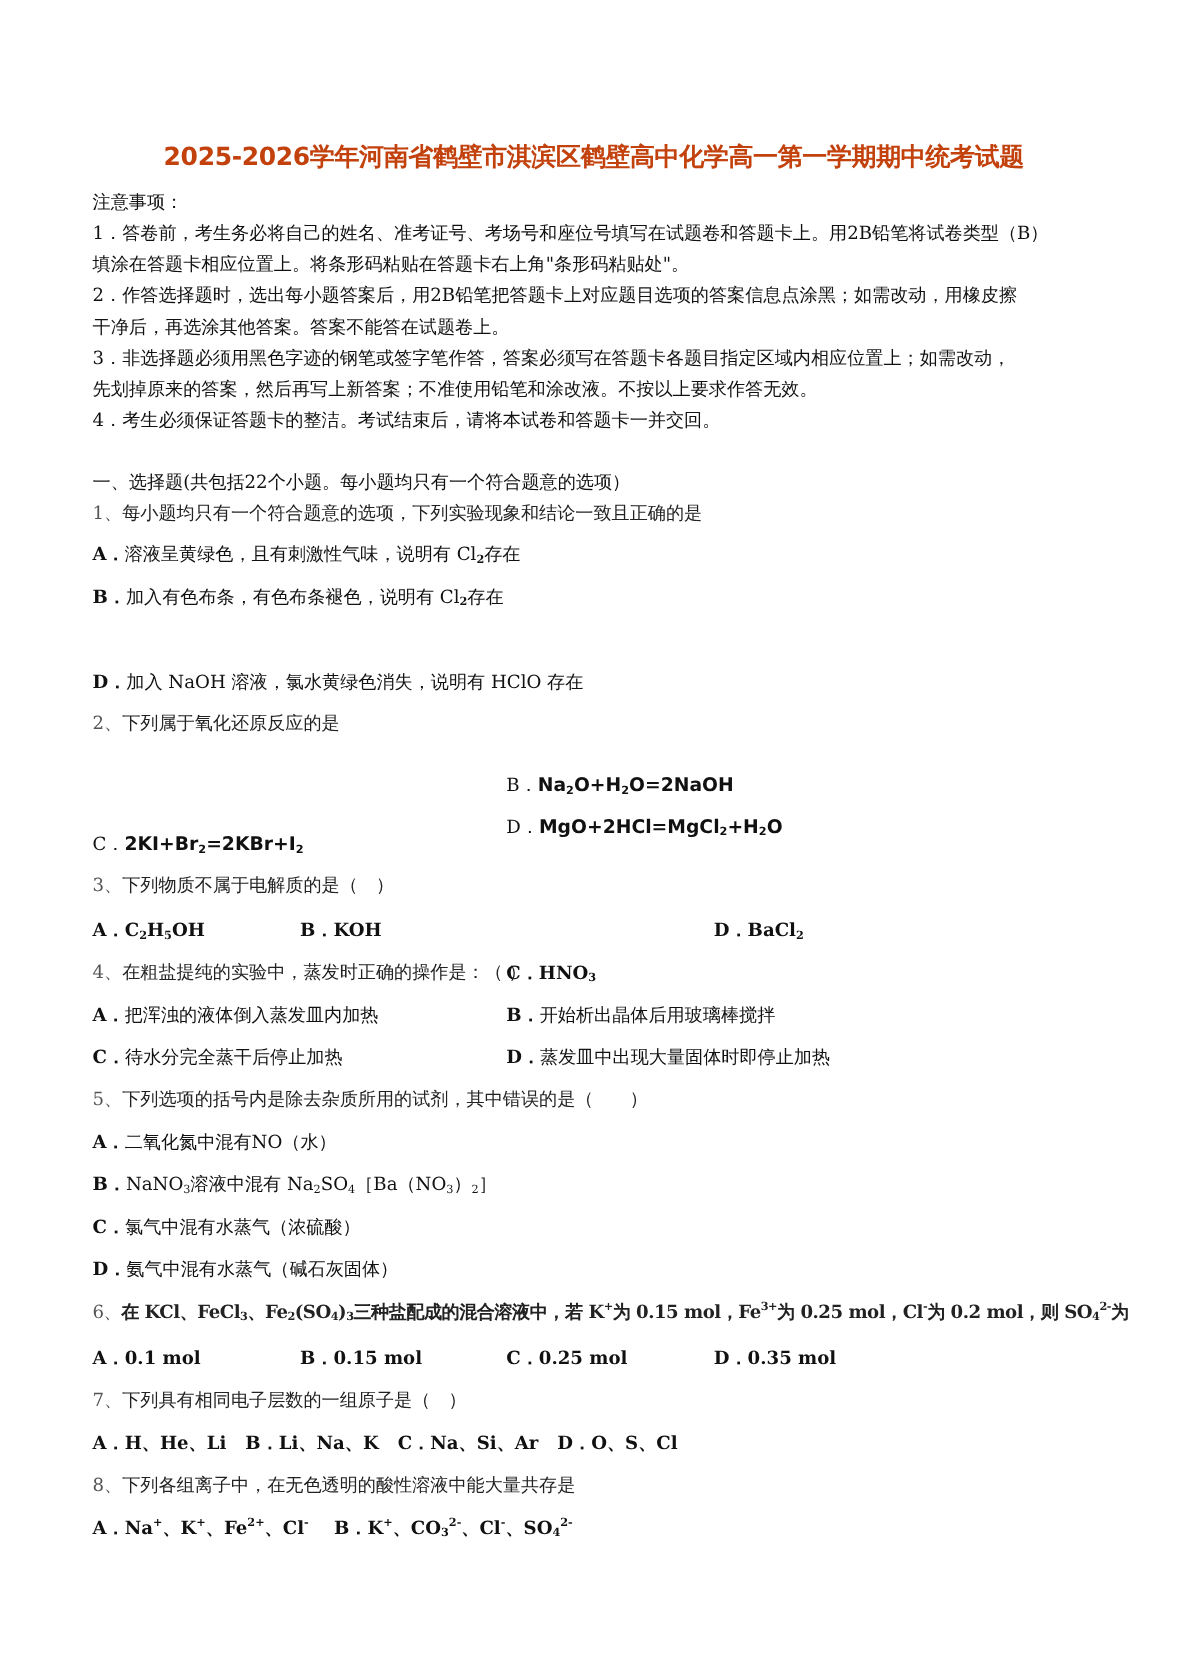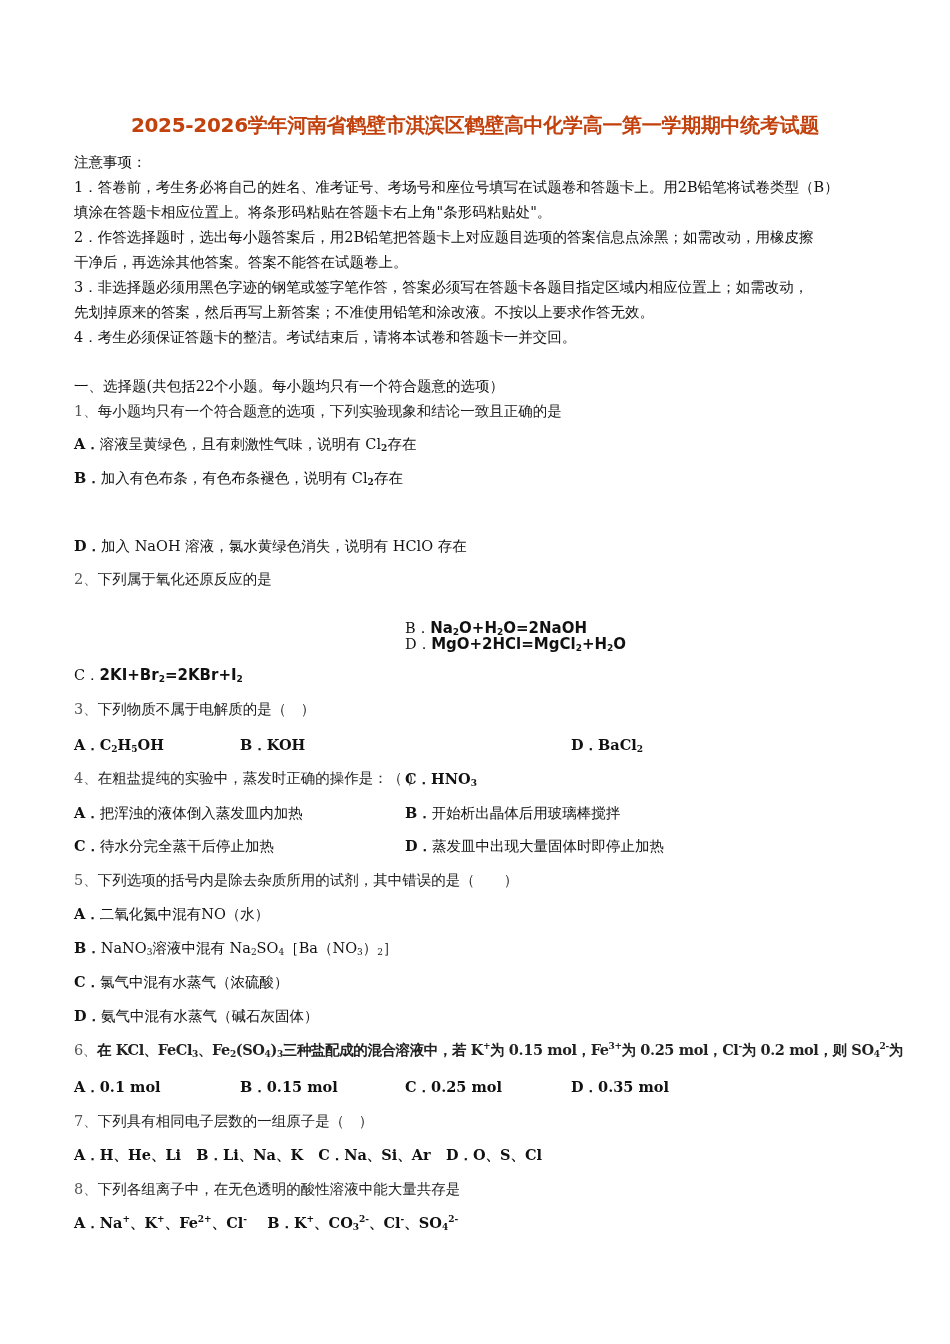--- a/index.html
+++ b/index.html
@@ -53,21 +53,21 @@
 
   <div class="line q" style="top:569px">
     <span class="qnum">2、</span><span>下列属于氧化还原反应的是</span>
   </div>
   <div class="line" style="top:618px; left:377px">
     <span>B．</span><span class="formula">Na<sub>2</sub>O+H<sub>2</sub>O=2NaOH</span>
   </div>
   <div class="line" style="top:665px">
     <span>C．</span><span class="formula">2KI+Br<sub>2</sub>=2KBr+I<sub>2</sub></span>
   </div>
-  <div class="line" style="top:634px; left:377px">
+  <div class="line" style="top:651px; left:377px">
     <span>D．</span><span class="formula">MgO+2HCl=MgCl<sub>2</sub>+H<sub>2</sub>O</span>
   </div>
 
   <div class="line q" style="top:699px">
     <span class="qnum">3、</span><span>下列物质不属于电解质的是（　）</span>
   </div>
   <div class="line opt" style="top:735px">
     <span>A．</span>C<sub>2</sub>H<sub>5</sub>OH
   </div>
   <div class="line opt" style="top:735px; left:212px">

